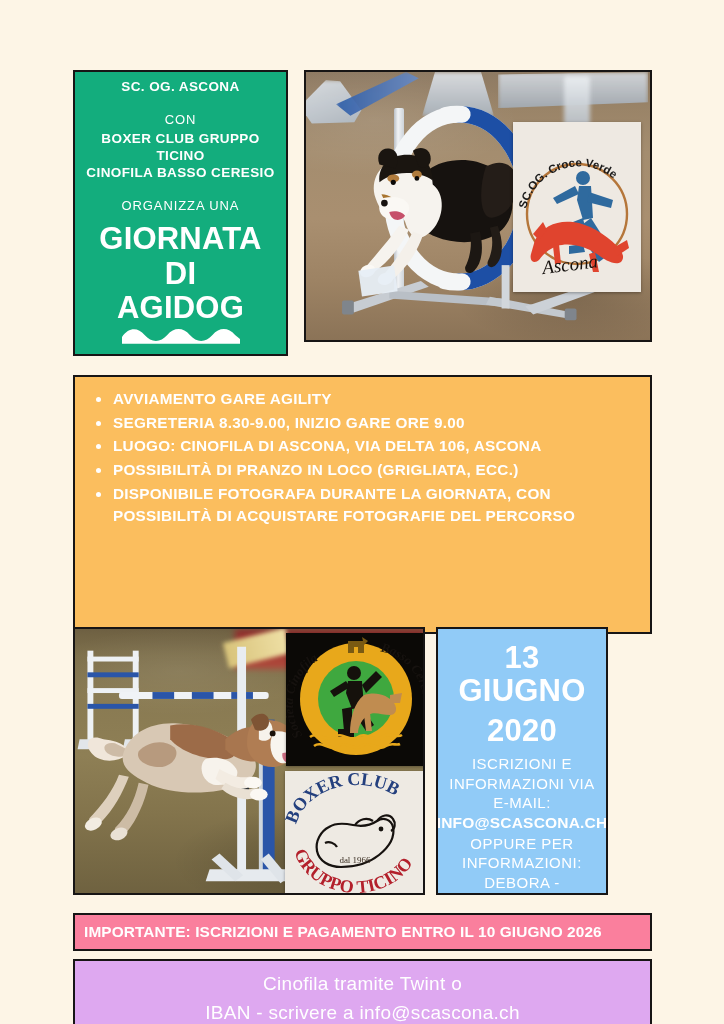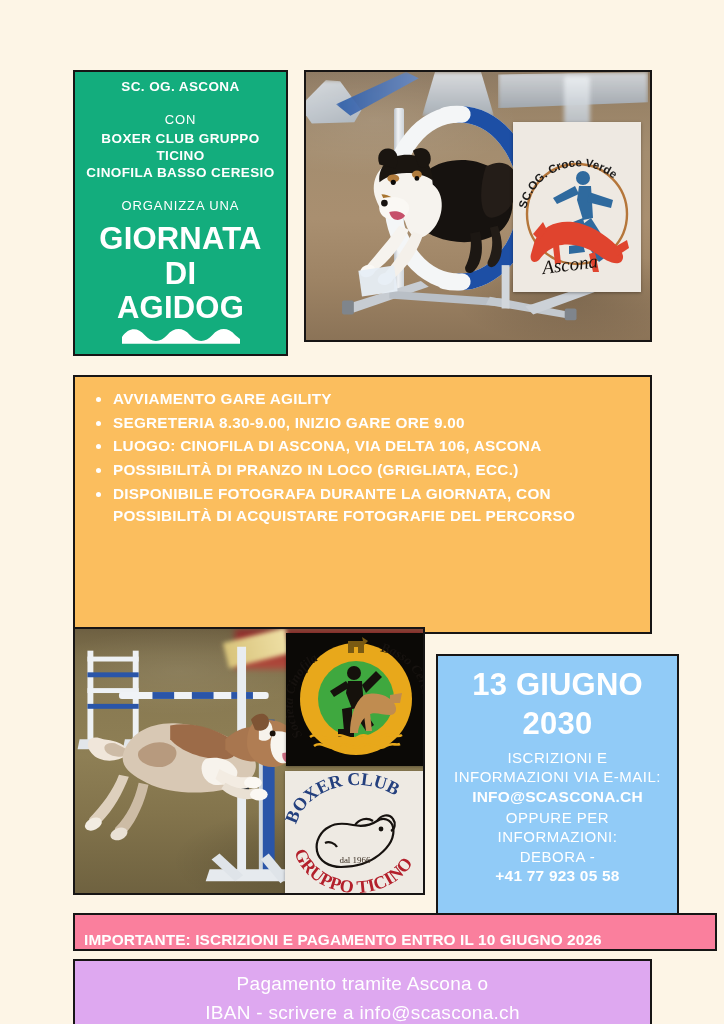--- a/index.html
+++ b/index.html
@@ -139,29 +139,28 @@
     content: "";
     position: absolute;
     left: 3px; top: 9px;
     width: 5px; height: 5px;
     border-radius: 50%;
     background: #ffffff;
   }
 
   
   #blue-box {
-    left: 436px; top: 627px; width: 243px; height: 268px;
+    left: 436px; top: 627px; width: 172px; height: 268px;
     background: #91CBF7;
     color: #ffffff;
     text-align: center;
     padding: 12px 7px 8px;
     display: flex;
     flex-direction: column;
     align-items: center;
-    margin-top: 27px;
   }
   #blue-box .date-main {
     font-weight: 800;
     font-size: 31px;
     line-height: 1.08;
     letter-spacing: 0.2px;
     text-transform: uppercase;
   }
   #blue-box .date-year {
     font-weight: 800;
@@ -179,24 +178,24 @@
   #blue-box .heavy {
     font-weight: 800;
     font-size: 15.5px;
     line-height: 1.34;
     letter-spacing: 0.2px;
     text-transform: uppercase;
   }
 
   
   #pink-box {
-    left: 73px; top: 913px; width: 644px; height: 38px;
+    left: 73px; top: 913px; width: 579px; height: 38px;
     background: #FA7F9D;
     display: flex;
-    align-items: flex-end;
+    align-items: center;
     padding-left: 9px;
   }
   #pink-box .bar-text {
     color: #ffffff;
     font-weight: 800;
     font-size: 15.4px;
     letter-spacing: 0.1px;
     text-transform: uppercase;
     white-space: nowrap;
   }
@@ -585,32 +584,32 @@
             <textPath href="#bxBot" startOffset="5%">GRUPPO TICINO</textPath>
           </text>
           <text x="70" y="92" text-anchor="middle" font-family="'Liberation Serif', serif" font-size="9" fill="#3a2e22">dal 1966</text>
         </svg>
       </div>
     </div>
   </div>
 
   <div class="panel" id="blue-box">
     <div class="date-main">13 GIUGNO</div>
-    <div class="date-year">2030</div>
+    <div class="date-year">2020</div>
     <div class="thin">ISCRIZIONI E</div>
     <div class="thin">INFORMAZIONI VIA E-MAIL:</div>
     <div class="heavy">INFO@SCASCONA.CH</div>
     <div class="thin">OPPURE PER</div>
     <div class="thin">INFORMAZIONI:</div>
     <div class="thin">DEBORA -</div>
     <div class="heavy">+41 77 923 05 58</div>
   </div>
 
   <div class="panel" id="pink-box">
     <div class="bar-text">IMPORTANTE: ISCRIZIONI E PAGAMENTO ENTRO IL 10 GIUGNO 2026</div>
   </div>
 
   <div class="panel" id="purple-box">
-    <div class="pay-line">Pagamento tramite Ascona o</div>
+    <div class="pay-line">Cinofila tramite Twint o</div>
     <div class="pay-line">IBAN - scrivere a info@scascona.ch</div>
   </div>
 
 </div>
 
 </body></html>

